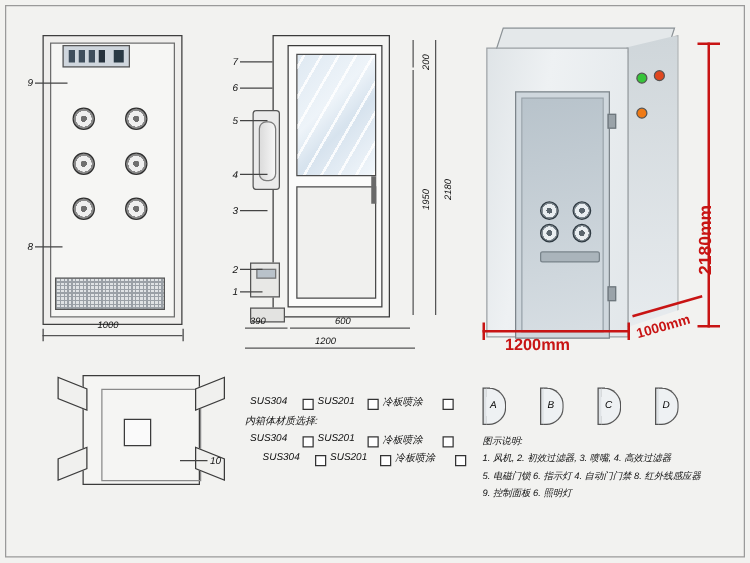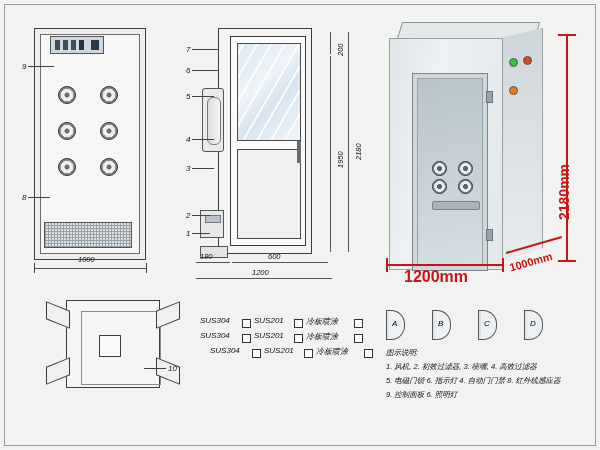--- a/index.html
+++ b/index.html
@@ -70,21 +70,21 @@
      clip-path:polygon(0 10px,100% 0,100% 94%,0 100%);}
   #v4 .doorop{position:absolute;left:22px;top:34px;width:74px;height:196px;background:#cfd7dd;border:1px solid #7d858b;}
   #v4 .inwall{position:absolute;left:4px;top:4px;right:4px;bottom:4px;background:linear-gradient(170deg,#b8c3cb,#d7dee3);border:1px solid #98a2a9;}
   #v4 .noz{position:absolute;width:13px;height:13px;border-radius:50%;border:1px solid #2f3a42;background:radial-gradient(circle,#5b666e 0 25%,#e9eef1 26% 58%,#7e888f 59% 100%);}
   #v4 .hbar{position:absolute;left:14px;top:122px;width:46px;height:7px;background:#aab4bb;border:1px solid #78838a;border-radius:2px;}
   #v4 .led{position:absolute;width:7px;height:7px;border-radius:50%;border:1px solid #555;}
   #v4 .ledg{background:#37c43a;}
   #v4 .ledr{background:#e0471f;}
   #v4 .ledo{background:#ef7a16;}
   #v4 .hinge{position:absolute;left:96px;width:5px;height:10px;background:#9aa3a9;border:1px solid #6e777d;}
-  .dimtext{font-weight:bold;color:#c81414;font-size:16px;position:absolute;white-space:nowrap;}
+  .dimtext{font-weight:bold;color:#c81414;font-size:13px;position:absolute;white-space:nowrap;}
   .dimline{position:absolute;background:#c81414;}
 
   
   #spec{position:absolute;left:196px;top:316px;width:180px;}
   #spec .row{position:relative;height:15px;font-size:8px;color:#111;}
   #spec .hd{font-style:italic;}
   #spec .opt{position:absolute;font-style:italic;}
   .chk{display:inline-block;width:7px;height:7px;border:1px solid #333;background:#fff;vertical-align:-1px;margin-left:2px;}
 
   
@@ -168,21 +168,21 @@
   <div class="line vline" style="left:330px;top:32px;height:22px"></div>
   <span class="dimtxt rot90" style="left:336px;top:56px">200</span>
 
   <div class="line vline" style="left:330px;top:56px;height:196px"></div>
   <span class="dimtxt rot90" style="left:336px;top:168px">1950</span>
 
   <div class="line vline" style="left:348px;top:32px;height:220px"></div>
   <span class="dimtxt rot90" style="left:354px;top:160px">2180</span>
 
   <div class="line hline" style="left:196px;top:262px;width:34px"></div>
-  <span class="dimtxt" style="left:200px;top:252px">180</span>
+  <span class="dimtxt" style="left:200px;top:252px">390</span>
   <div class="line hline" style="left:232px;top:262px;width:96px"></div>
   <span class="dimtxt" style="left:268px;top:252px">600</span>
   <div class="line hline" style="left:196px;top:278px;width:136px"></div>
   <span class="dimtxt" style="left:252px;top:268px">1200</span>
 
   <div id="v3">
     <div class="pbody">
       <div class="pin"></div>
       <div class="sq"></div>
     </div>
@@ -231,20 +231,23 @@
   <div id="spec">
     <div class="row">
       <span class="opt" style="left:4px">SUS304</span>
       <span class="chk" style="position:absolute;left:44px;top:3px"></span>
       <span class="opt" style="left:58px">SUS201</span>
       <span class="chk" style="position:absolute;left:96px;top:3px"></span>
       <span class="opt" style="left:110px">冷板喷涂</span>
       <span class="chk" style="position:absolute;left:156px;top:3px"></span>
     </div>
     <div class="row">
+      <span class="hd">内箱体材质选择:</span>
+    </div>
+    <div class="row">
       <span class="opt" style="left:4px">SUS304</span>
       <span class="chk" style="position:absolute;left:44px;top:3px"></span>
       <span class="opt" style="left:58px">SUS201</span>
       <span class="chk" style="position:absolute;left:96px;top:3px"></span>
       <span class="opt" style="left:110px">冷板喷涂</span>
       <span class="chk" style="position:absolute;left:156px;top:3px"></span>
     </div>
     <div class="row">
       <span class="opt" style="left:14px">SUS304</span>
       <span class="chk" style="position:absolute;left:54px;top:3px"></span>

